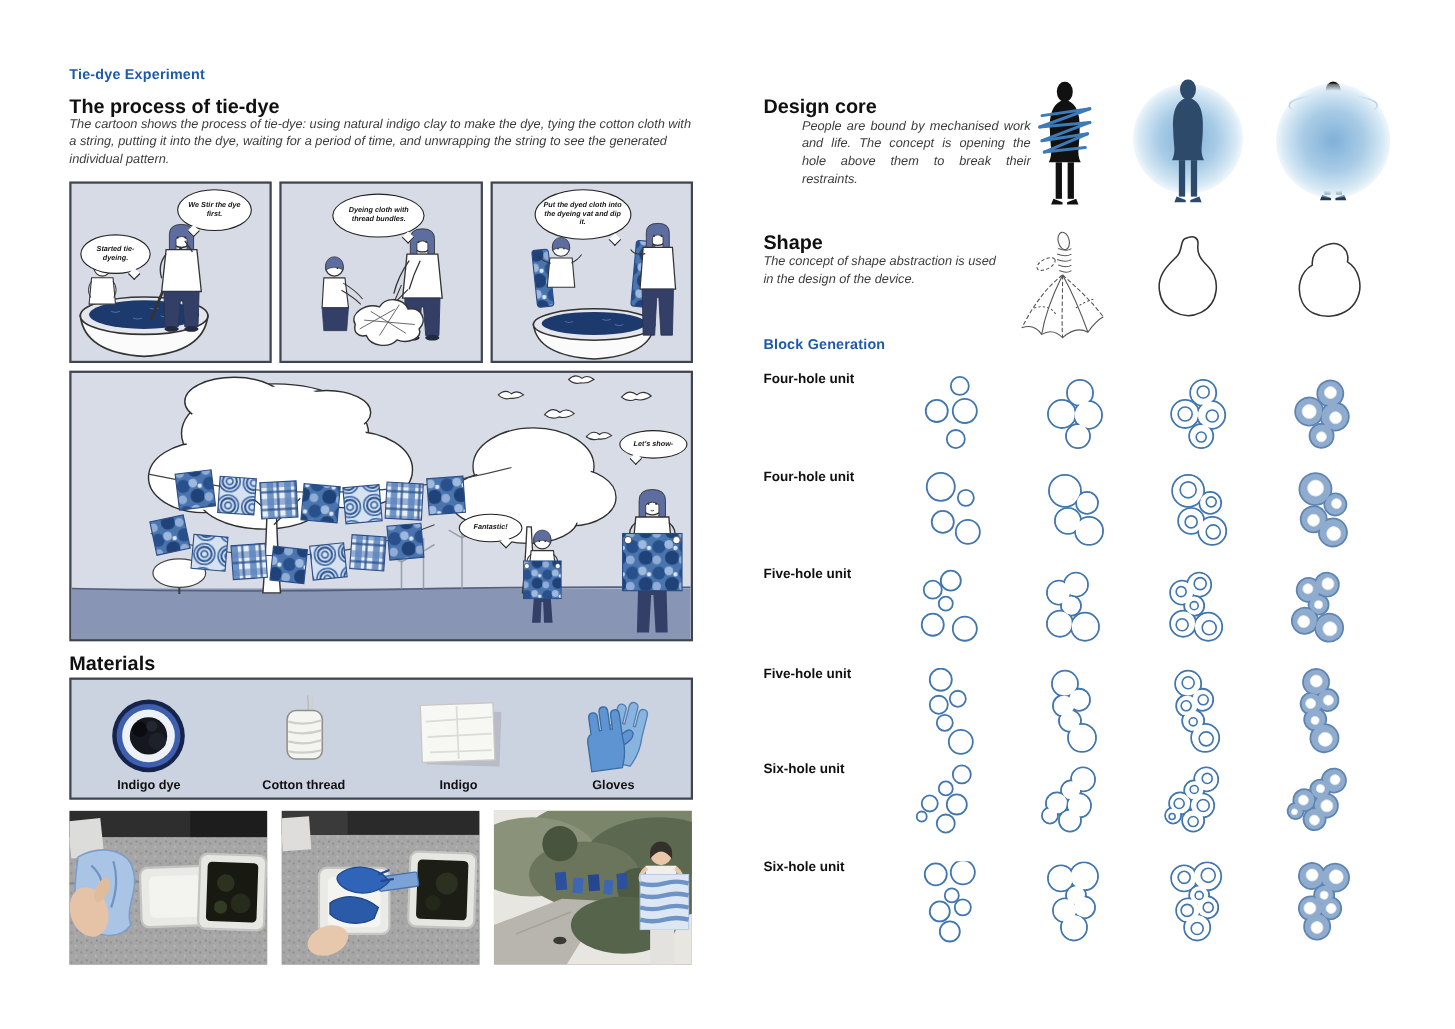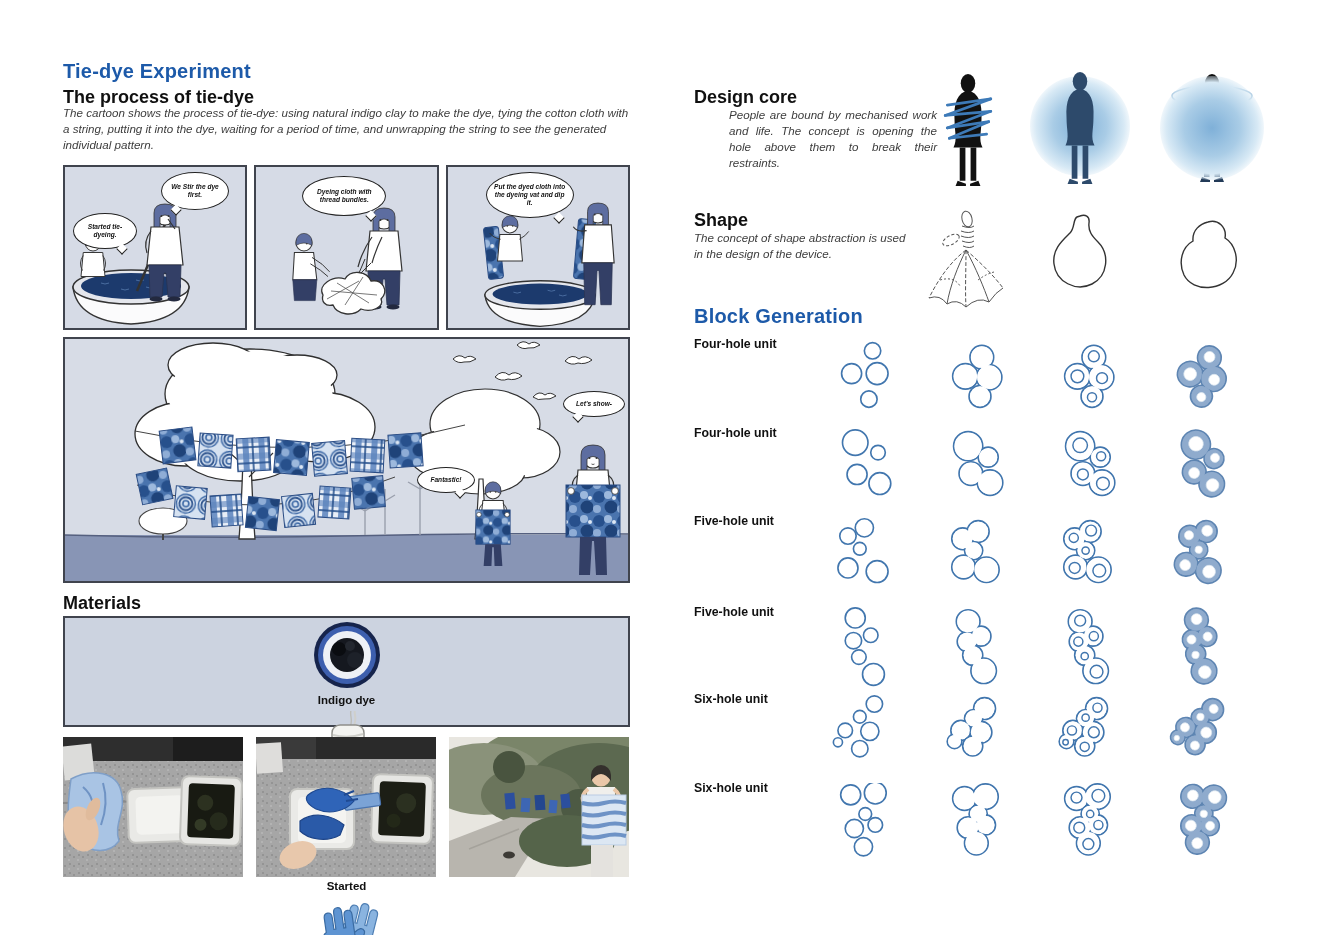--- a/index.html
+++ b/index.html
@@ -1,42 +1,42 @@
 <!DOCTYPE html>
 <html><head>
 <meta charset="utf-8">
 <style>
   html,body{margin:0;padding:0;background:#fff;}
   .page{position:relative;width:1323px;height:935px;background:#fff;overflow:hidden;
         font-family:"Liberation Sans",sans-serif;color:#111;}
   .col{position:absolute;top:60px;}
   .col-left{left:63px;width:567px;height:830px;}
   .col-right{left:694px;width:570px;height:830px;}
-  .h-blue{color:#1d5aa9;font-size:20px;font-weight:bold;letter-spacing:.2px;}
+  .h-blue{color:#1d5aa9;font-size:13px;font-weight:bold;letter-spacing:.2px;}
   .h-sub{font-size:18px;font-weight:bold;color:#101010;}
   .p-italic{font-style:italic;font-size:11.6px;color:#3c3c3c;line-height:1.38;}
   .abs{position:absolute;}
   
   .comic-row{position:absolute;top:105px;left:0;width:567px;display:flex;gap:7px;}
   .panel{flex:1;height:165px;background:#d6dbe6;border:2px solid #40444e;position:relative;box-sizing:border-box;}
   .big-panel{position:absolute;top:277px;left:0;width:567px;height:246px;background:#d7dce6;
              border:2px solid #40444e;box-sizing:border-box;overflow:hidden;}
   .panel svg,.big-panel svg{position:absolute;left:0;top:0;}
   .bubble{position:absolute;background:#fff;border:1.5px solid #222;border-radius:50%;
           display:flex;align-items:center;justify-content:center;text-align:center;
           font-size:6.6px;font-weight:bold;font-style:italic;line-height:1.18;color:#111;
           padding:3px 5px;box-sizing:border-box;z-index:5;}
   .bubble::after{content:"";position:absolute;width:7px;height:7px;background:#fff;
           border-right:1.5px solid #222;border-bottom:1.5px solid #222;bottom:-5px;transform:rotate(45deg);}
   .tail-bl::after{left:10px;}
   .tail-br::after{right:10px;}
   
   .mat-heading{position:absolute;top:533px;left:0;}
   .materials-box{position:absolute;top:556px;left:0;width:567px;height:111px;background:#ccd3e0;
-                 border:2px solid #40444e;box-sizing:border-box;display:flex;flex-direction:column;}
+                 border:2px solid #40444e;box-sizing:border-box;display:flex;}
   .mat-cell{flex:1;display:flex;flex-direction:column;align-items:center;justify-content:flex-end;padding-bottom:5px;}
   .mat-cell svg{flex:0 0 auto;}
   .mat-label{font-size:11.5px;font-weight:bold;color:#101010;margin-top:2px;}
   
   .photos-row{position:absolute;top:677px;left:0;width:567px;display:flex;gap:13px;}
   .photo{width:180px;height:140px;overflow:hidden;position:relative;background:#a6a6a6;}
   
   .strategy-top{position:absolute;top:0;left:0;width:570px;height:138px;}
   .dc-text{position:absolute;top:47px;left:0;width:208px;text-align:justify;margin-left:35px;}
   .fig{position:absolute;}
@@ -335,21 +335,21 @@
           <path d="M25,24 Q40,28 55,23 M25,33 Q40,37 55,32 M25,42 Q40,46 55,41 M25,51 Q40,54 55,50" stroke="#cfcfca" stroke-width="2" fill="none"></path>
         </svg>
         <div class="mat-label">Cotton thread</div>
       </div>
       <div class="mat-cell">
         <svg width="100" height="74" viewBox="0 0 100 74">
           <rect x="22" y="14" width="66" height="50" fill="#b9bcc6" transform="rotate(2 55 39)"></rect>
           <rect x="16" y="8" width="66" height="52" fill="#f7f7f4" stroke="#c9c9c4" stroke-width="1.2" transform="rotate(-2 49 34)"></rect>
           <path d="M20,24 L80,20 M22,38 L80,35 M24,52 L80,50 M48,10 L50,58" stroke="#dcdcd6" stroke-width="1.6" fill="none"></path>
         </svg>
-        <div class="mat-label">Started</div>
+        <div class="mat-label">Indigo</div>
       </div>
       <div class="mat-cell">
         <svg width="100" height="74" viewBox="0 0 100 74">
           <g transform="translate(58,34) rotate(14)">
             <path d="M-14,28 L-14,2 Q-14,-4 -10,-6 L-10,-20 Q-10,-25 -6,-25 Q-2,-25 -2,-20 L-2,-8 L0,-8 L0,-24 Q0,-29 4,-29 Q8,-29 8,-24 L8,-8 L10,-8 L10,-20 Q10,-25 14,-25 Q18,-25 18,-20 L18,0 Q20,14 14,28 Z" fill="#8ab4e0" stroke="#4f7fb4" stroke-width="1.2"></path>
           </g>
           <g transform="translate(40,40) rotate(-8)">
             <path d="M-14,28 L-14,2 Q-14,-4 -10,-6 L-10,-20 Q-10,-25 -6,-25 Q-2,-25 -2,-20 L-2,-8 L0,-8 L0,-24 Q0,-29 4,-29 Q8,-29 8,-24 L8,-8 L10,-8 L10,-20 Q10,-25 14,-25 Q18,-25 18,-20 L18,0 Q20,14 14,28 Z M18,-2 Q26,-8 28,-2 Q28,4 18,8" fill="#5e94d2" stroke="#3a6ba2" stroke-width="1.2"></path>
           </g>
         </svg>

